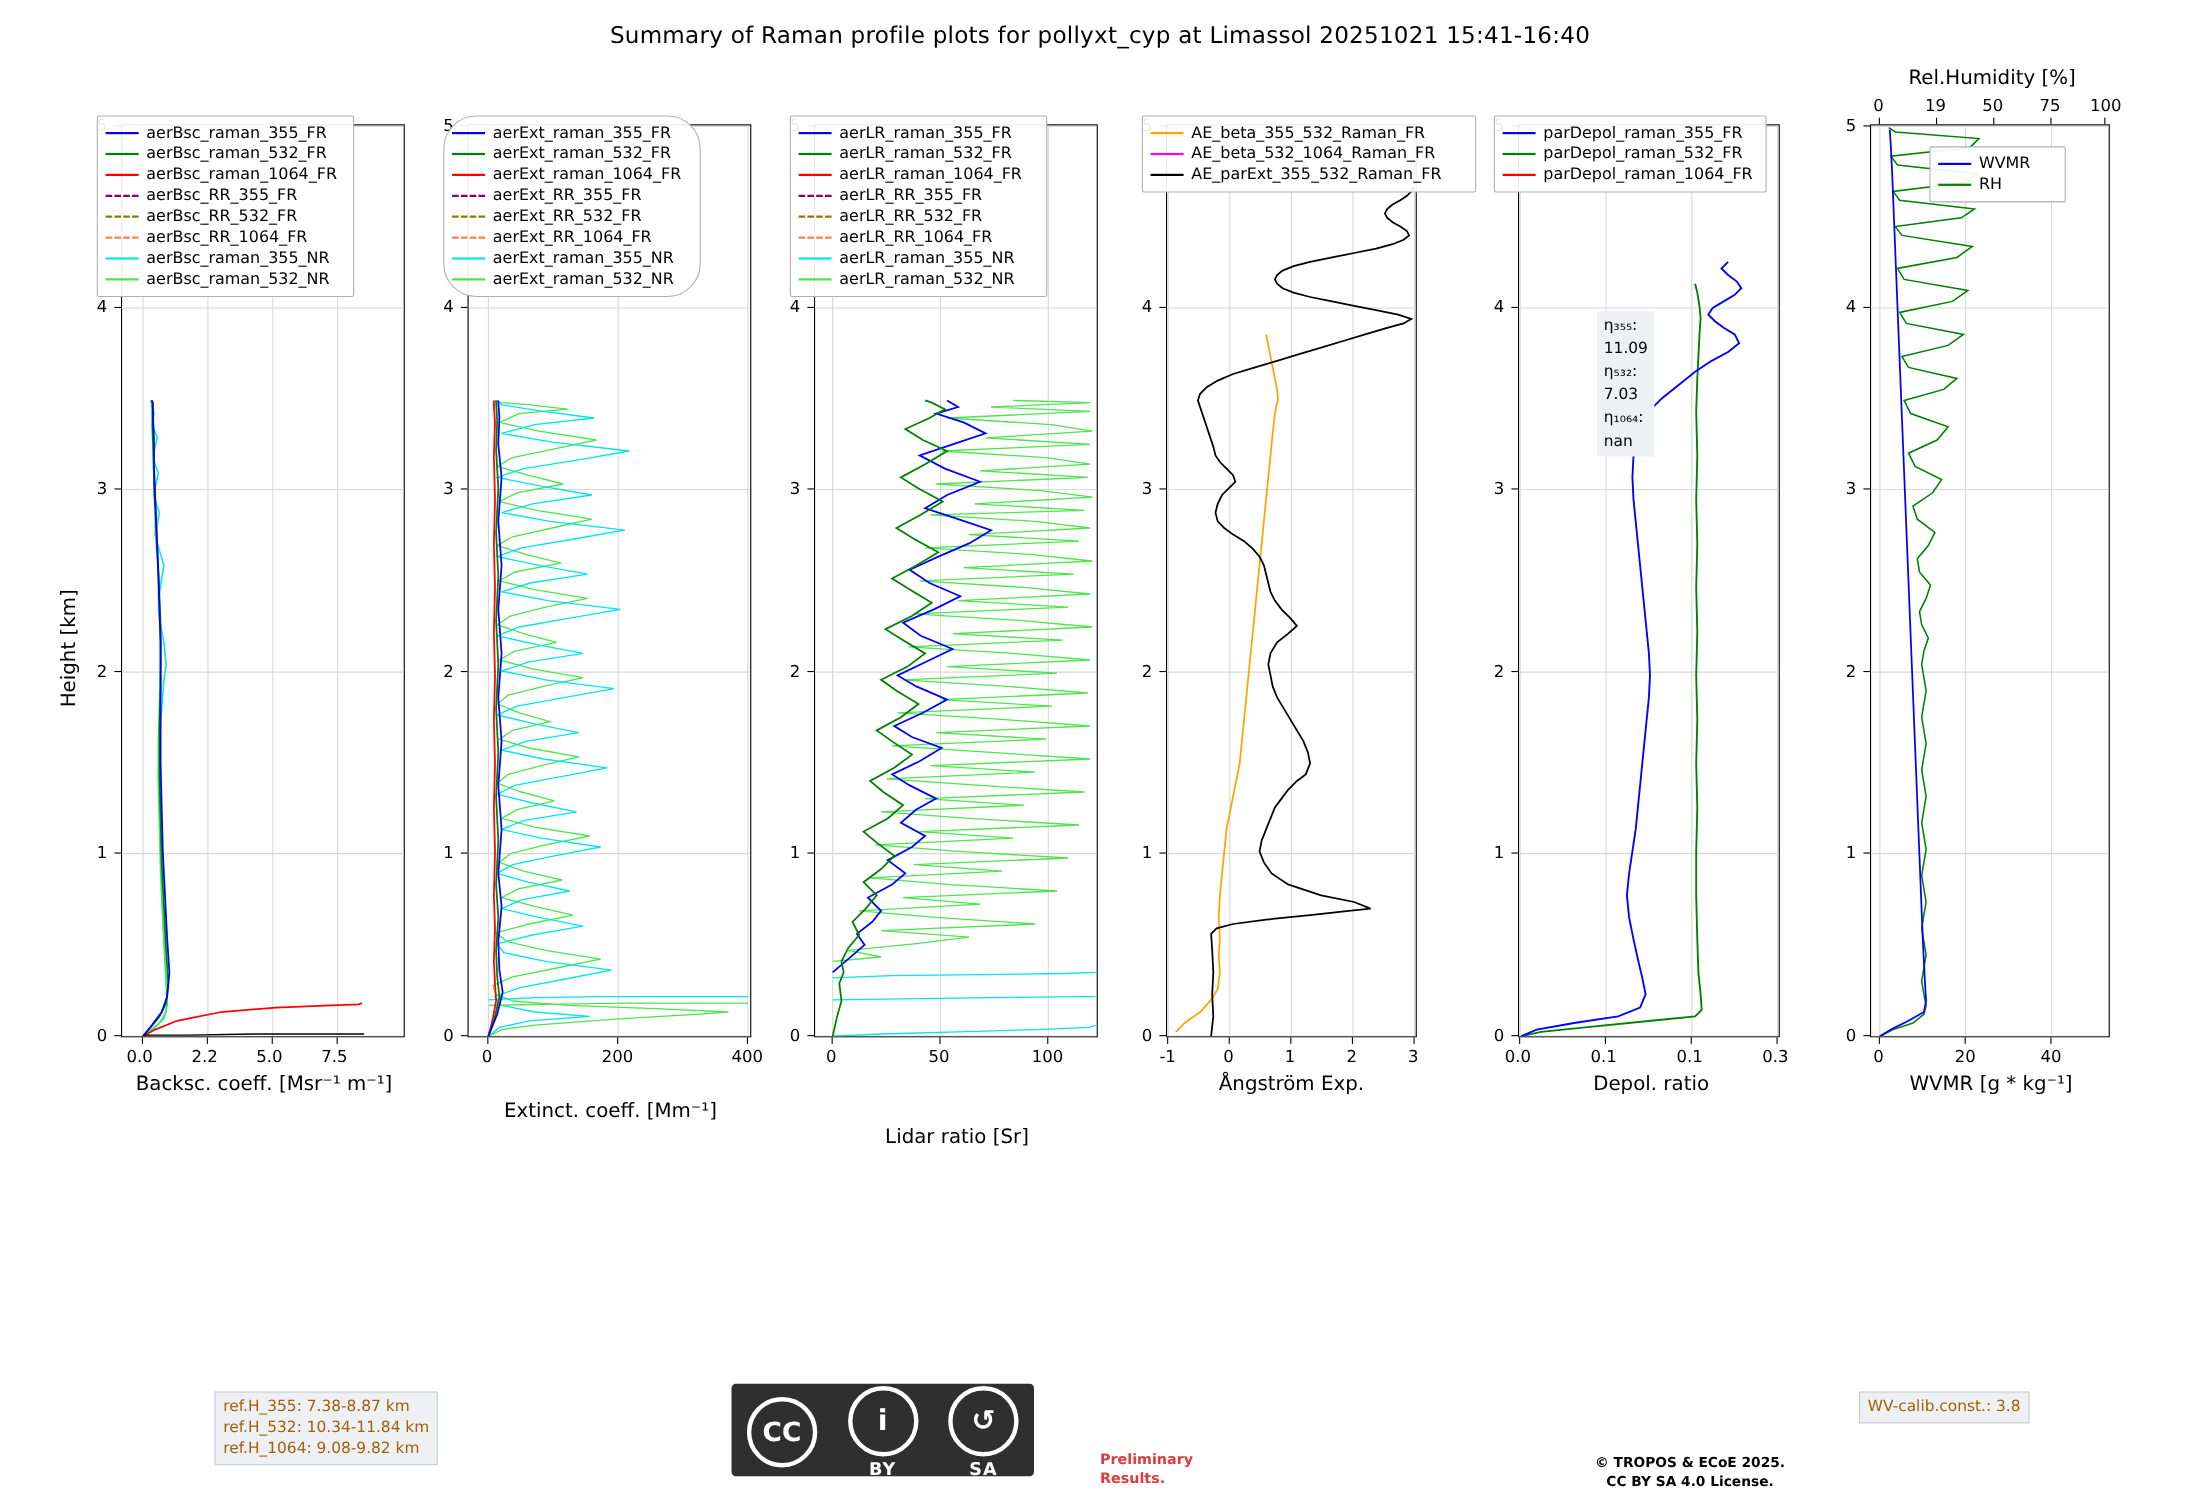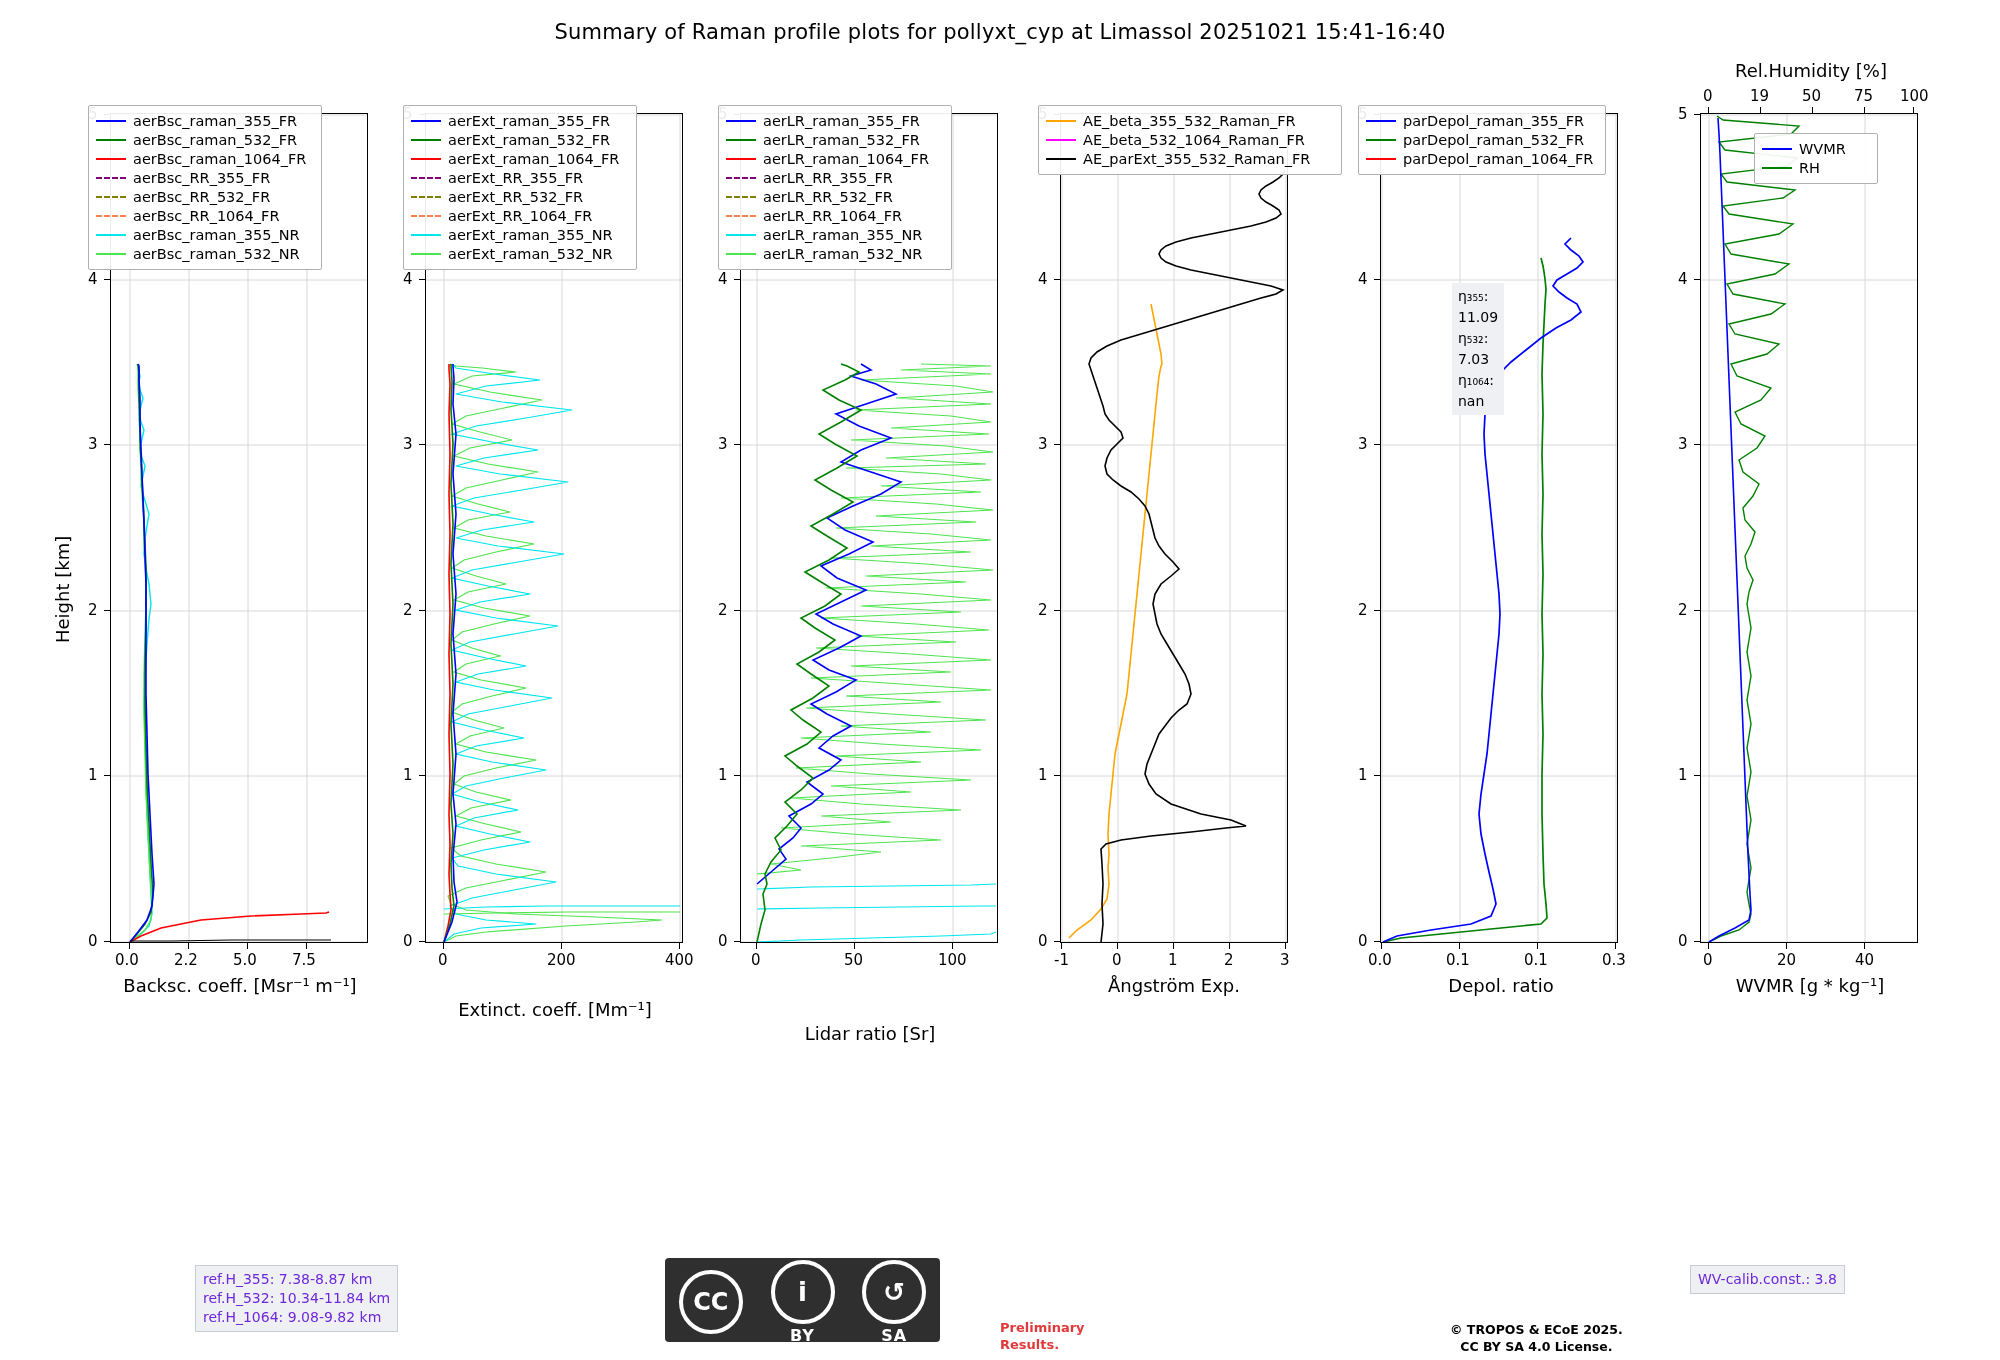--- a/index.html
+++ b/index.html
@@ -23,21 +23,21 @@
   }
   .legend{
     position:absolute;border:1px solid #b0b0b0;background:rgba(255,255,255,.92);
     padding:5px 7px 6px 7px;font-size:14.5px;color:#000;border-radius:2px;
     box-shadow:0 0 0 0 #fff;
   }
   .legend .row{display:flex;align-items:center;height:19px;white-space:nowrap;}
   .legend .swatch{width:30px;height:0;border-top-width:2px;border-top-style:solid;margin-right:7px;display:inline-block;}
   .infobox{
     position:absolute;background:#eef0f4;border:1px solid #c8ccd4;
-    font-size:14px;line-height:1.35;padding:4px 7px;color:#6d28d9;white-space:pre;
+    font-size:14px;line-height:1.35;padding:4px 7px;color:#a16207;white-space:pre;
   }
   .etabox{
     position:absolute;background:#eef0f4;font-size:14px;line-height:1.5;
     padding:3px 6px;color:#000;
   }
   .prelim{position:absolute;font-size:13px;color:#e03a3a;font-weight:bold;line-height:1.3;}
   .credit{position:absolute;font-size:12.5px;color:#000;font-weight:bold;line-height:1.35;text-align:center;}
   .cc{
     position:absolute;background:#2f2f2f;border-radius:4px;display:flex;align-items:center;
   }
@@ -184,21 +184,21 @@
   <div class="ticklabel" style="left:-22px;top:157px;">4</div>
   <div class="ticklabel" style="left:-22px;top:-8px;">5</div>
   <div class="tick" style="left:18px;top:830px;width:1px;height:6px;"></div>
   <div class="tick" style="left:136px;top:830px;width:1px;height:6px;"></div>
   <div class="tick" style="left:254px;top:830px;width:1px;height:6px;"></div>
   <div class="ticklabel" style="left:13px;top:838px;">0</div>
   <div class="ticklabel" style="left:122px;top:838px;">200</div>
   <div class="ticklabel" style="left:240px;top:838px;">400</div>
   <div class="axlabel" style="left:-20px;top:862px;width:300px;margin-top:24px;">Extinct. coeff. [Mm⁻¹]</div>
 
-  <div class="legend" style="left:-22px;top:-8px;width:218px;">
+  <div class="legend" style="left:-22px;top:-8px;width:218px;border-radius:30px;">
     <div class="row">
         <span class="swatch" style="border-top-color:#0000ff;"></span>
         <span>aerExt_raman_355_FR</span>
       </div>
     <div class="row">
         <span class="swatch" style="border-top-color:#008000;"></span>
         <span>aerExt_raman_532_FR</span>
       </div>
     <div class="row">
         <span class="swatch" style="border-top-color:#ff0000;"></span>

